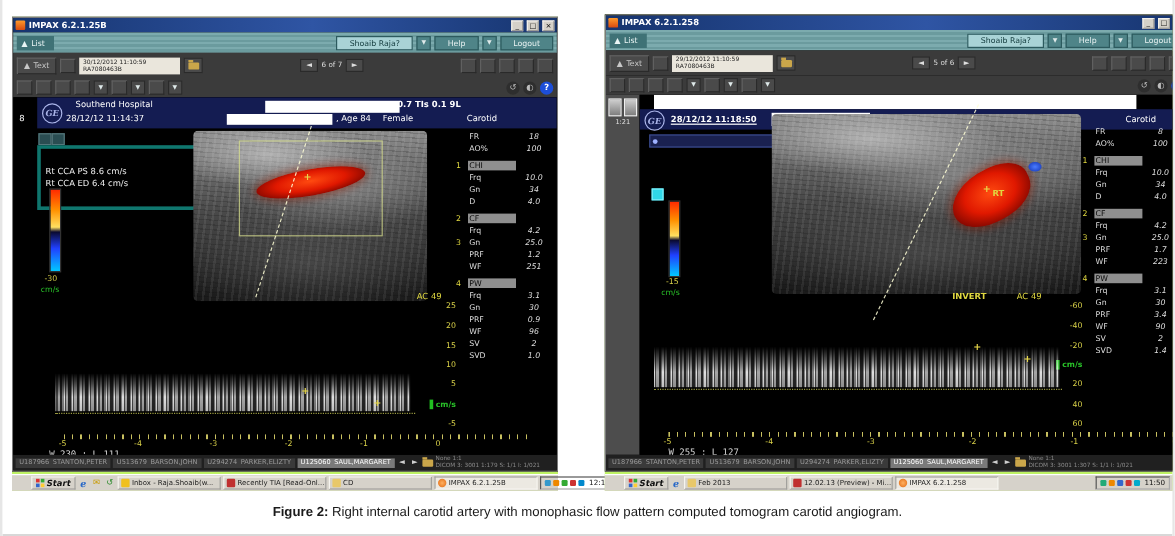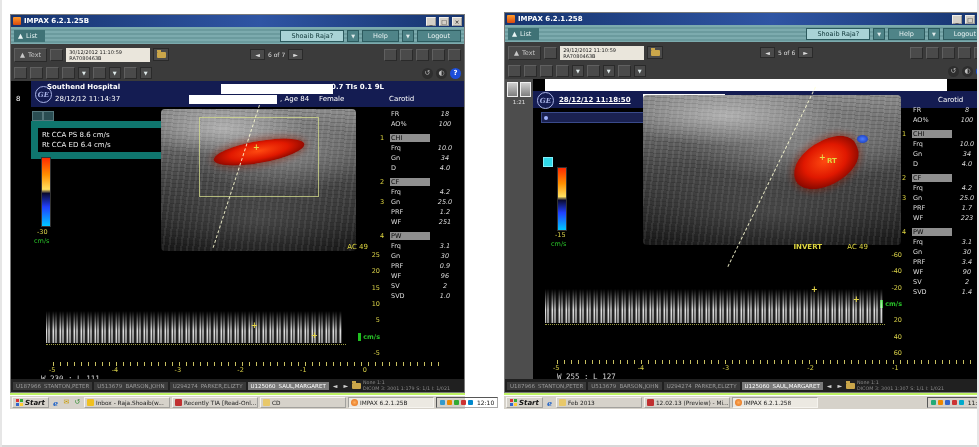--- a/index.html
+++ b/index.html
@@ -47,21 +47,21 @@
   .sidepanel{width:28px;flex:none;background:#4d4d4d;padding:3px 2px;box-sizing:border-box;color:#ddd;}
   .thumbs{display:flex;gap:2px;justify-content:center;}
   .thumb{width:10px;height:13px;background:linear-gradient(#cfcfcf,#7e7e7e);border:1px solid #f0f0f0;}
   .series{font-size:5.5px;text-align:center;margin-top:2px;color:#e0e0e0;}
   .us{flex:1;position:relative;background:#000;overflow:hidden;font-size:7px;color:#eee;}
   .ushdr{position:absolute;background:#141c52;color:#fff;}
   .ge{width:15px;height:15px;border:1px solid #aab4e8;border-radius:50%;color:#aab4e8;
       font:italic bold 7px "DejaVu Serif",serif;display:flex;align-items:center;justify-content:center;}
   .redact{position:absolute;background:#fff;}
   .hl{position:absolute;white-space:nowrap;}
-  .meas{position:absolute;border:7px solid #0f766e;background:#000;padding:2px 4px;}
+  .meas{position:absolute;border:3px solid #0f766e;background:#000;padding:14px 4px;}
   .mline{font-size:7px;color:#f0f0f0;line-height:10px;white-space:nowrap;}
   .chip{position:absolute;background:#2a4d52;border:1px solid #55777c;}
   .cbar{position:absolute;width:8px;border:1px solid #333;
         background:linear-gradient(180deg,#ff2a00 0%,#ff9000 25%,#ffe060 46%,#0a0a30 52%,#2040ff 72%,#00c8ff 100%);}
   .cmin{position:absolute;color:#d8d048;font-size:6.5px;}
   .cunit{position:absolute;color:#28c028;font-size:6.5px;}
   .bmode{position:absolute;border-radius:4px;
      background:
       radial-gradient(ellipse 60% 28% at 32% 14%,rgba(225,225,225,.55),transparent 70%),
       radial-gradient(ellipse 70% 38% at 62% 34%,rgba(190,190,190,.42),transparent 65%),
@@ -102,21 +102,21 @@
   .ibar{position:absolute;background:#1a2150;border:1px solid #3a4a8a;display:flex;gap:3px;align-items:center;padding:0 2px;}
   .idot{width:4px;height:4px;border-radius:50%;background:#9fb2ff;}
 
   
   .sbar{height:13px;flex:none;display:flex;align-items:center;gap:2px;background:#202020;padding:0 2px;overflow:hidden;}
   .stab{background:#3a3a3a;color:#9a9a9a;font-size:5.5px;padding:1px 3px;white-space:nowrap;display:flex;gap:3px;}
   .stab.tab-active{background:#7a7a7a;color:#fff;}
   .snav{color:#cfcfcf;font-size:6px;padding:0 2px;}
   .sinfo{color:#8a8a8a;font-size:4.8px;line-height:5.5px;white-space:nowrap;}
   .tbar{position:absolute;bottom:0;left:0;right:0;height:14px;background:#d6d2ca;border-top:1px solid #fff;
-        display:flex;align-items:center;gap:2px;padding:0 2px;font-size:6.5px;box-sizing:border-box;}
+        display:flex;align-items:center;gap:2px;padding:0 16px;font-size:6.5px;box-sizing:border-box;}
   .start{display:flex;align-items:center;gap:2px;border:1px outset #f6f4ef;padding:0 3px;height:11px;
          font-weight:bold;font-style:italic;font-size:7px;color:#111;background:#d6d2ca;box-sizing:border-box;}
   .wflag{width:7px;height:7px;display:grid;grid-template-columns:1fr 1fr;grid-template-rows:1fr 1fr;gap:1px;}
   .wflag span{display:block;}
   .wf1{background:#d33;} .wf2{background:#3a3;} .wf3{background:#36c;} .wf4{background:#fc3;}
   .qicon{width:9px;height:9px;flex:none;text-align:center;font-size:7px;line-height:9px;border-radius:2px;}
   .qicon.ie{color:#2868c8;font:italic bold 8px "DejaVu Serif",serif;}
   .qicon.mail{color:#c89a00;} .qicon.ref{color:#2a8a2a;}
   .task{display:flex;align-items:center;gap:2px;border:1px outset #f6f4ef;background:#d6d2ca;height:11px;
         padding:0 2px;width:86px;overflow:hidden;white-space:nowrap;color:#222;font-size:5.8px;box-sizing:border-box;}
@@ -196,21 +196,21 @@
         <span class="spacer"></span>
         <span class="round">↺</span>
         <span class="round">◐</span>
         <span class="round blue">?</span>
       </div>
       <div class="usrow">
       <div class="us">
         <span class="hl" style="left:5px;top:14px;color:#fff;">8</span>
         <div class="ushdr" style="left:20px;right:0;top:0;height:26px;">
           <span class="ge" style="position:absolute;left:4px;top:5px;">GE</span>
-          <span class="hl" style="left:16px;top:2px;font-weight:bold;">Southend Hospital</span>
+          <span class="hl" style="left:32px;top:2px;font-weight:normal;">Southend Hospital</span>
           <span class="hl" style="left:24px;top:14px;">28/12/12 11:14:37</span>
           <span class="redact" style="left:190px;top:3px;width:112px;height:10px;"></span>
           <span class="redact" style="left:158px;top:14px;width:88px;height:9px;"></span>
           <span class="hl" style="left:249px;top:14px;">, Age 84</span>
           <span class="hl" style="left:288px;top:2px;font-weight:bold;">MI 0.7   TIs 0.1  9L</span>
           <span class="hl" style="left:288px;top:14px;">Female</span>
           <span class="hl" style="left:358px;top:14px;">Carotid</span>
         </div>
         <span class="chip" style="left:21px;top:30px;width:9px;height:8px;"></span>
         <span class="chip" style="left:32px;top:30px;width:9px;height:8px;"></span>
@@ -692,14 +692,17 @@
         <span class="tricon" style="background:#2a7;"></span>
         <span class="tricon" style="background:#e80;"></span>
         <span class="tricon" style="background:#36c;"></span>
         <span class="tricon" style="background:#c33;"></span>
         <span class="tricon" style="background:#0ac;"></span>
         <span class="clock">11:50</span>
       </div>
     </div>
   </div>
 
+  <div class="caption">
+    <b>Figure 2:</b><span> Right internal carotid artery with monophasic flow pattern computed tomogram carotid angiogram.</span>
+  </div>
   <div class="page-rule"></div>
 </div>
 
 </body></html>

